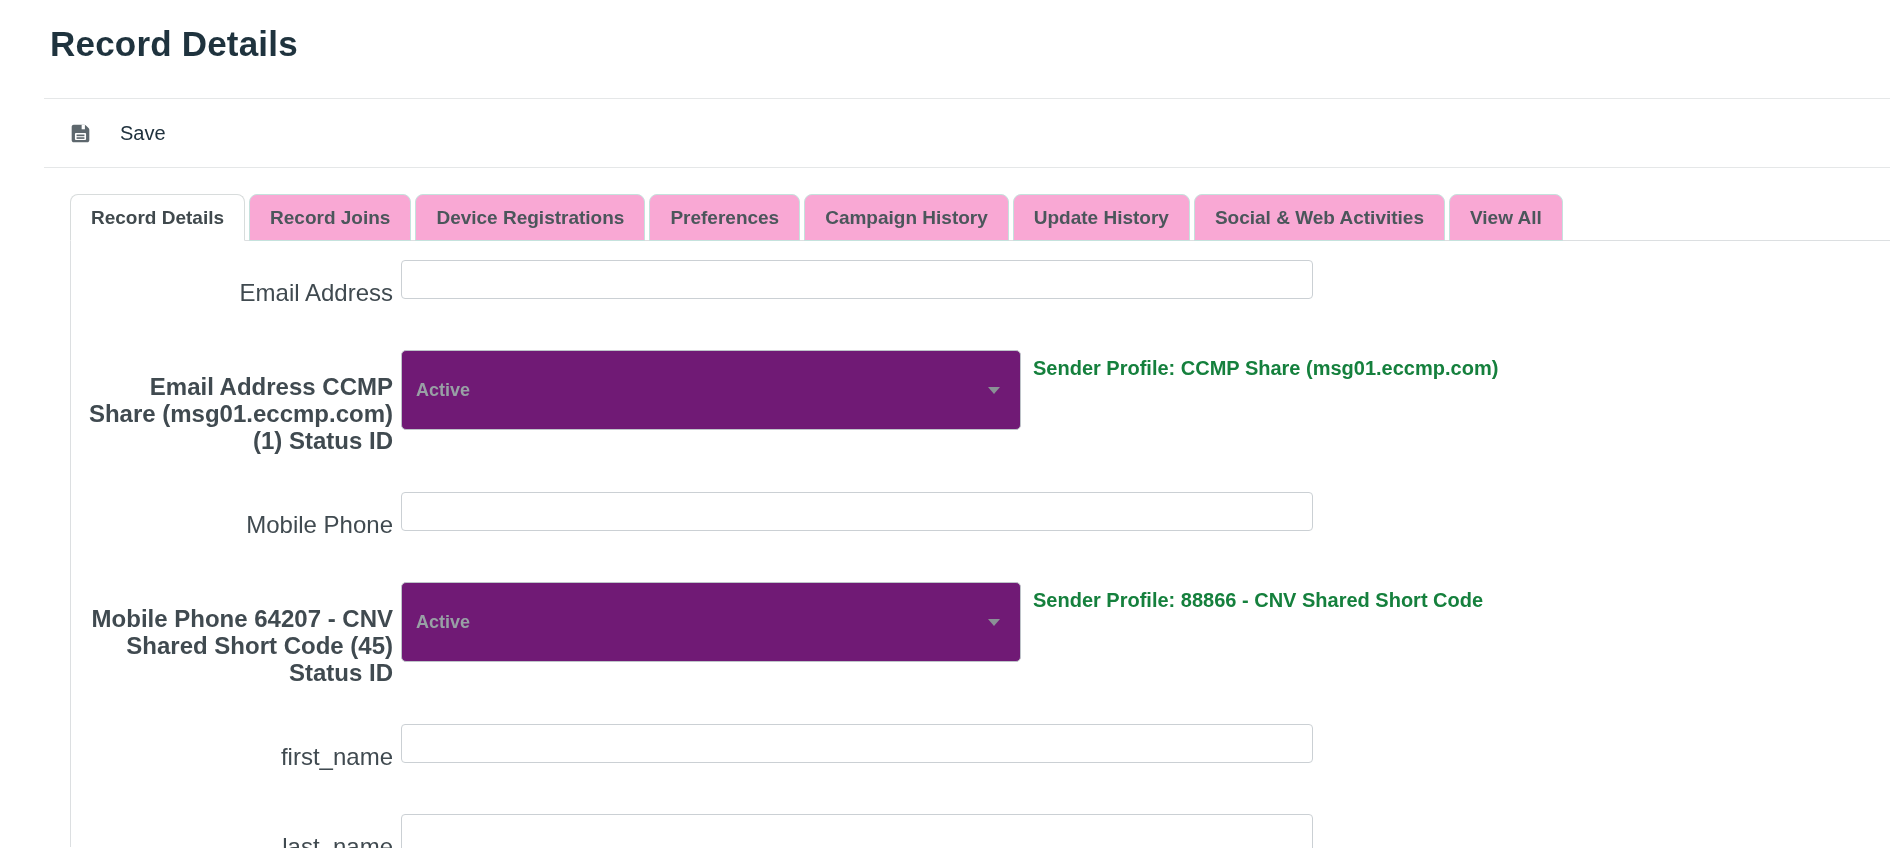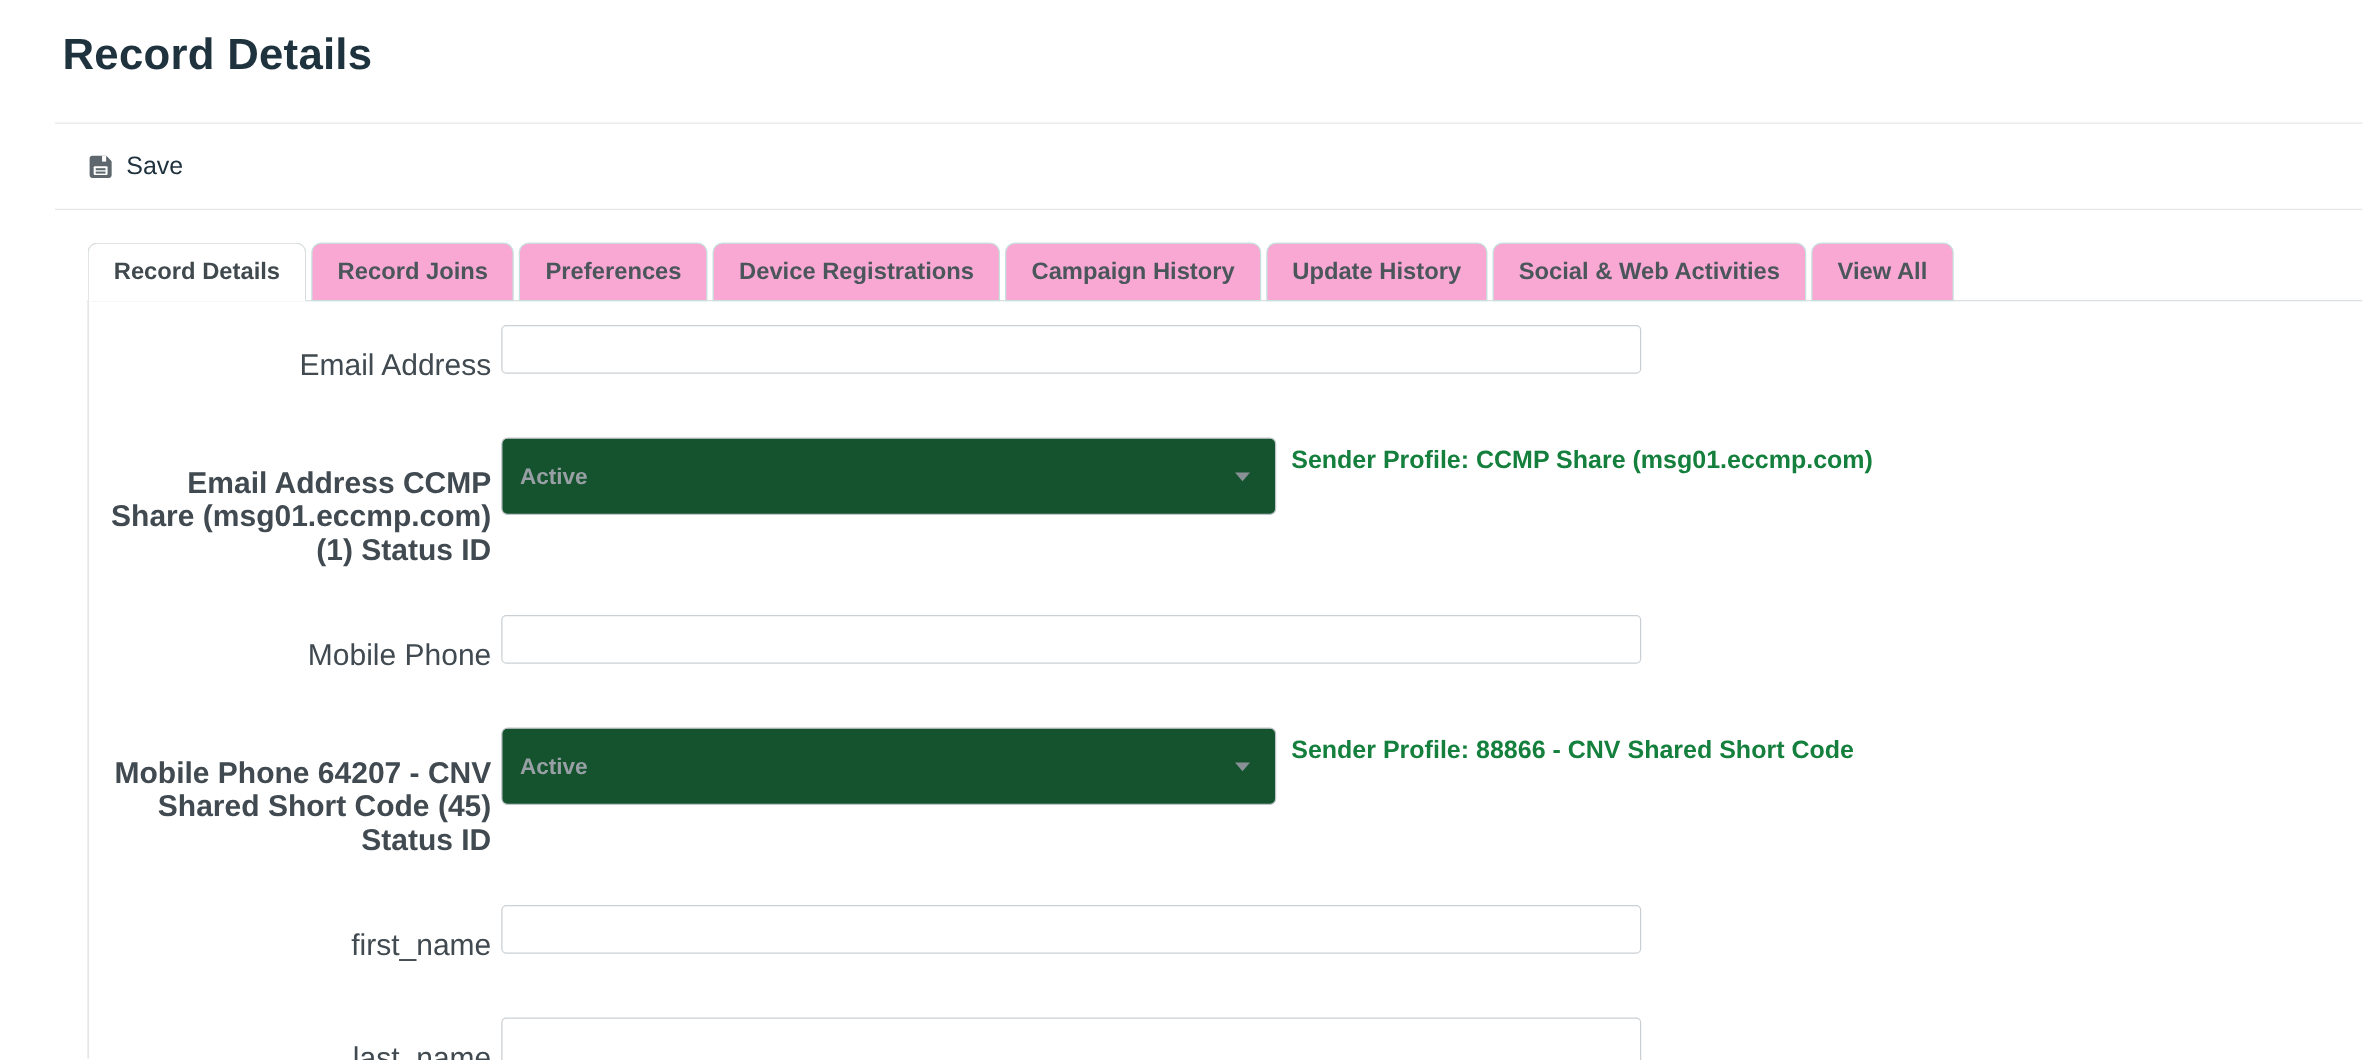--- a/index.html
+++ b/index.html
@@ -14,21 +14,21 @@
   header{ padding:22px 0 0 50px; }
   h1{
     margin:0; font-size:35px; line-height:44px; font-weight:600;
     color:#1f333e; letter-spacing:.2px;
   }
   .divider{ border-top:1px solid #e5e7e8; margin-left:44px; }
   .divider.one{ margin-top:32px; }
   
   .toolbar{ height:68px; display:flex; align-items:center; padding-left:69px; }
   .save-btn{
-    display:flex; align-items:center; gap:9px;
+    display:flex; align-items:center; gap:28px;
     background:none; border:none; cursor:pointer; padding:0;
     font-family:inherit; font-size:20px; color:#20323e;
   }
   .save-btn svg{ display:block; }
   
   .tabs{
     display:flex; gap:4px; margin:26px 0 -1px 70px;
     position:relative; z-index:2;
   }
   .tab{
@@ -53,22 +53,22 @@
     font-size:24px; line-height:27px; color:#404a50;
   }
   .select-row .f-label{ padding-top:23px; }
   .f-control{ display:flex; align-items:flex-start; }
   .text-input{
     width:912px; height:39px; border:1px solid #cbd0d4; border-radius:4px;
     font-family:inherit; font-size:18px; color:#404a50; padding:0 12px;
     outline:none; background:#fff;
   }
   .select{
-    position:relative; width:620px; height:62px;
-    border:1px solid #bec4c9; border-radius:5px; background:#14532d;
+    position:relative; width:620px; height:80px;
+    border:1px solid #bec4c9; border-radius:5px; background:#701a75;
     display:flex; align-items:center; padding:0 39px 0 14px; cursor:pointer;
   }
   .select-value{ font-size:18px; color:#98a0a5; }
   .caret{
     position:absolute; right:20px; top:50%; margin-top:-3px;
     width:0; height:0;
     border-left:6px solid transparent; border-right:6px solid transparent;
     border-top:7px solid #8a9196;
   }
   .side-note{
@@ -103,24 +103,24 @@
 <div class="divider"></div>
 
 <nav class="tabs">
   <div class="tab active">
       <span>Record Details</span>
     </div>
   <div class="tab">
       <span>Record Joins</span>
     </div>
   <div class="tab">
-      <span>Preferences</span>
+      <span>Device Registrations</span>
     </div>
   <div class="tab">
-      <span>Device Registrations</span>
+      <span>Preferences</span>
     </div>
   <div class="tab">
       <span>Campaign History</span>
     </div>
   <div class="tab">
       <span>Update History</span>
     </div>
   <div class="tab">
       <span>Social &amp; Web Activities</span>
     </div>

